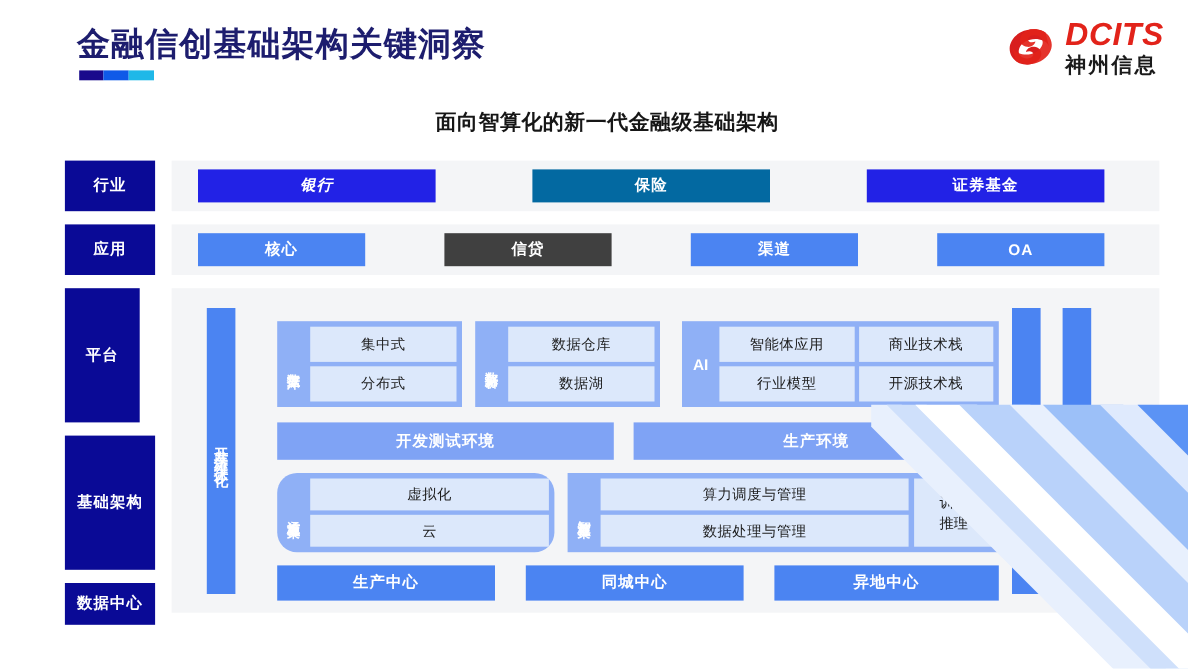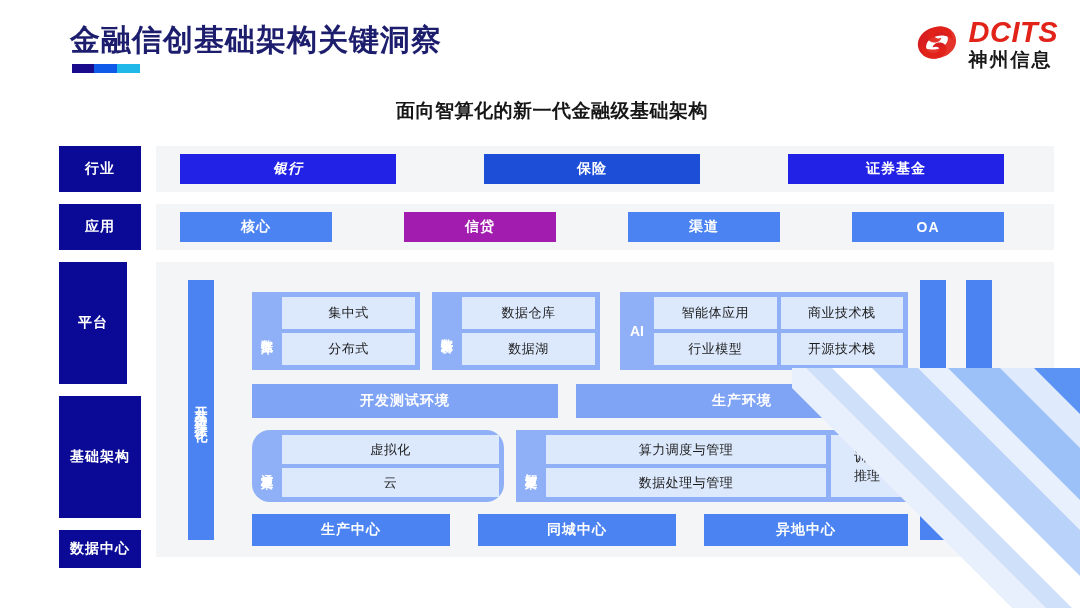--- a/index.html
+++ b/index.html
@@ -294,27 +294,27 @@
   <div class="subtitle">面向智算化的新一代金融级基础架构</div>
 
   <div class="rail-label" id="rail-industry">行业</div>
   <div class="rail-label" id="rail-app">应用</div>
   <div class="rail-label" id="rail-platform">平台</div>
   <div class="rail-label" id="rail-infra">基础架构</div>
   <div class="rail-label" id="rail-datacenter">数据中心</div>
 
   <div class="panel" id="panel-industry">
     <div class="chip-industry i0" style="background: rgb(34, 34, 230);">银行</div>
-    <div class="chip-industry i1" style="background: #1d4ed8; text-align: right;">保险</div>
+    <div class="chip-industry i1" style="background: #0369a1; text-align: right;">保险</div>
     <div class="chip-industry i2" style="background: rgb(34, 34, 230);">证券基金</div>
   </div>
 
   <div class="panel" id="panel-app">
     <div class="chip-app a0" style="background: rgb(75, 132, 242);">核心</div>
-    <div class="chip-app a1" style="background: #a21caf;">信贷</div>
+    <div class="chip-app a1" style="background: #404040;">信贷</div>
     <div class="chip-app a2" style="background: rgb(75, 132, 242);">渠道</div>
     <div class="chip-app a3" style="background: rgb(75, 132, 242);">OA</div>
   </div>
 
   <div class="panel" id="panel-main">
 
     <div class="vbar" id="vbar-devops" style="background: rgb(75, 132, 242);">开发运维一体化</div>
     <div class="vbar" id="vbar-security" style="background: rgb(75, 132, 242);">等保合规安全</div>
     <div class="vbar" id="vbar-bcdr" style="background: rgb(75, 132, 242);">业务连续性及数据保护</div>
 

